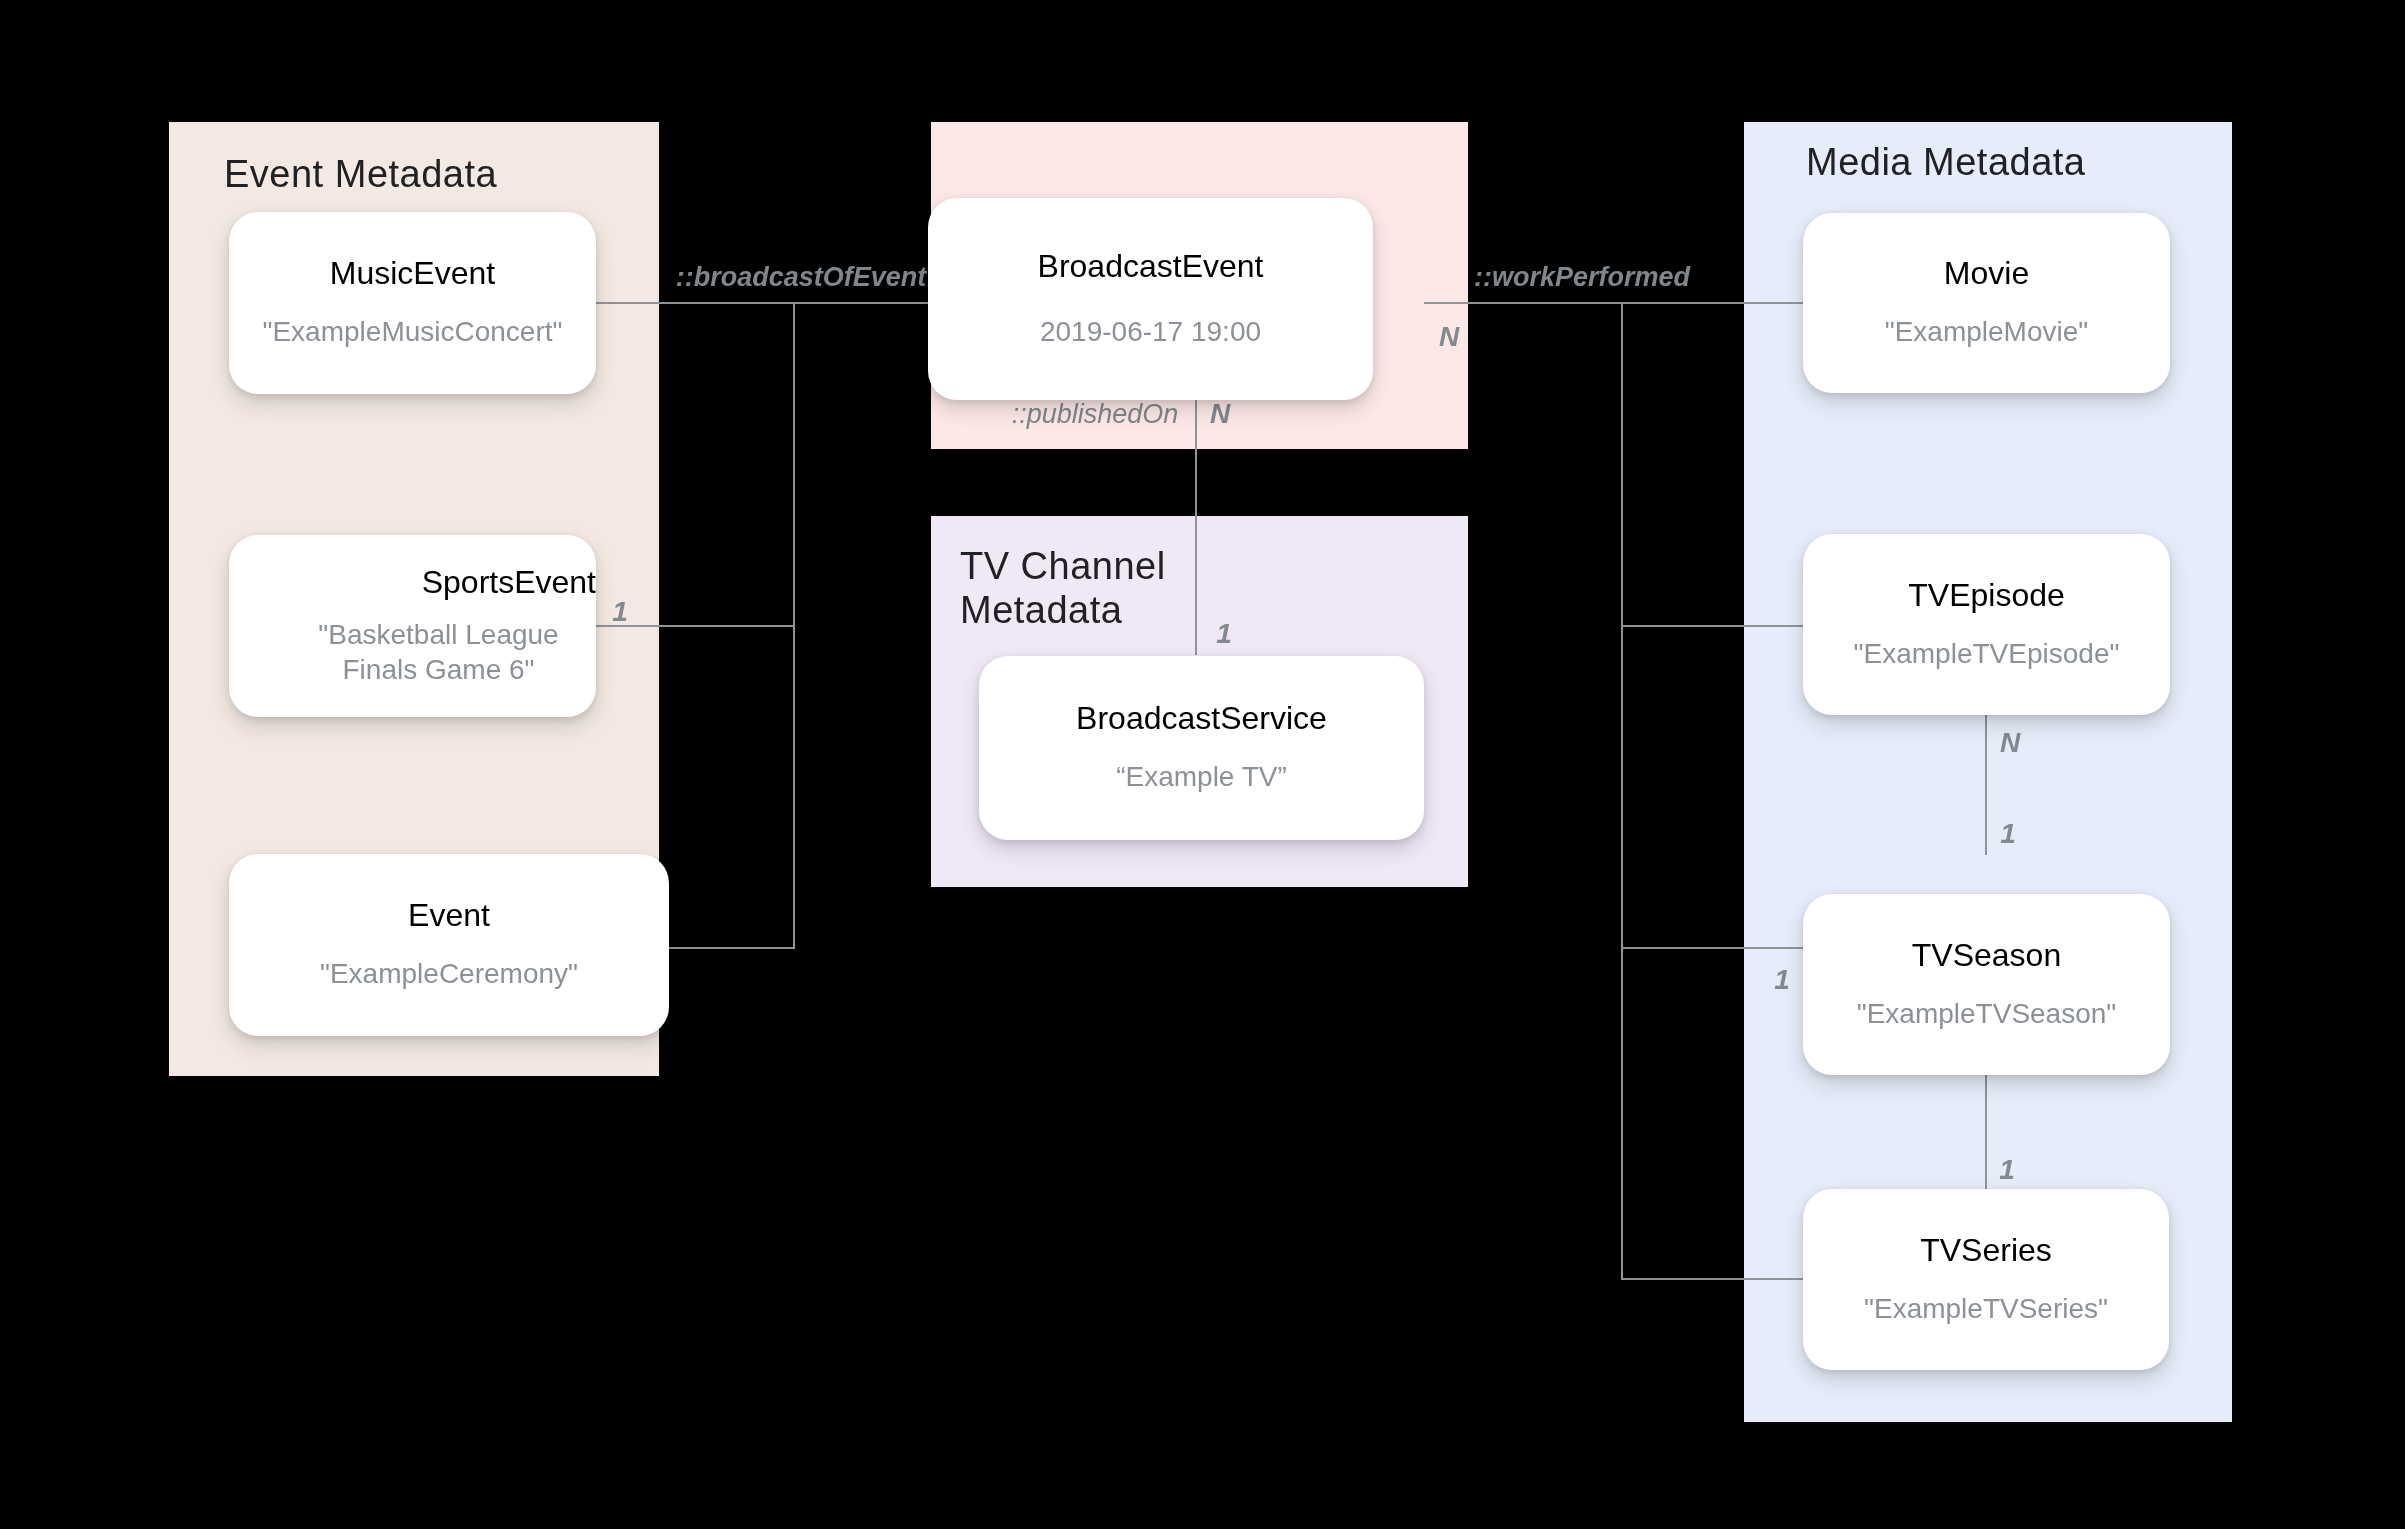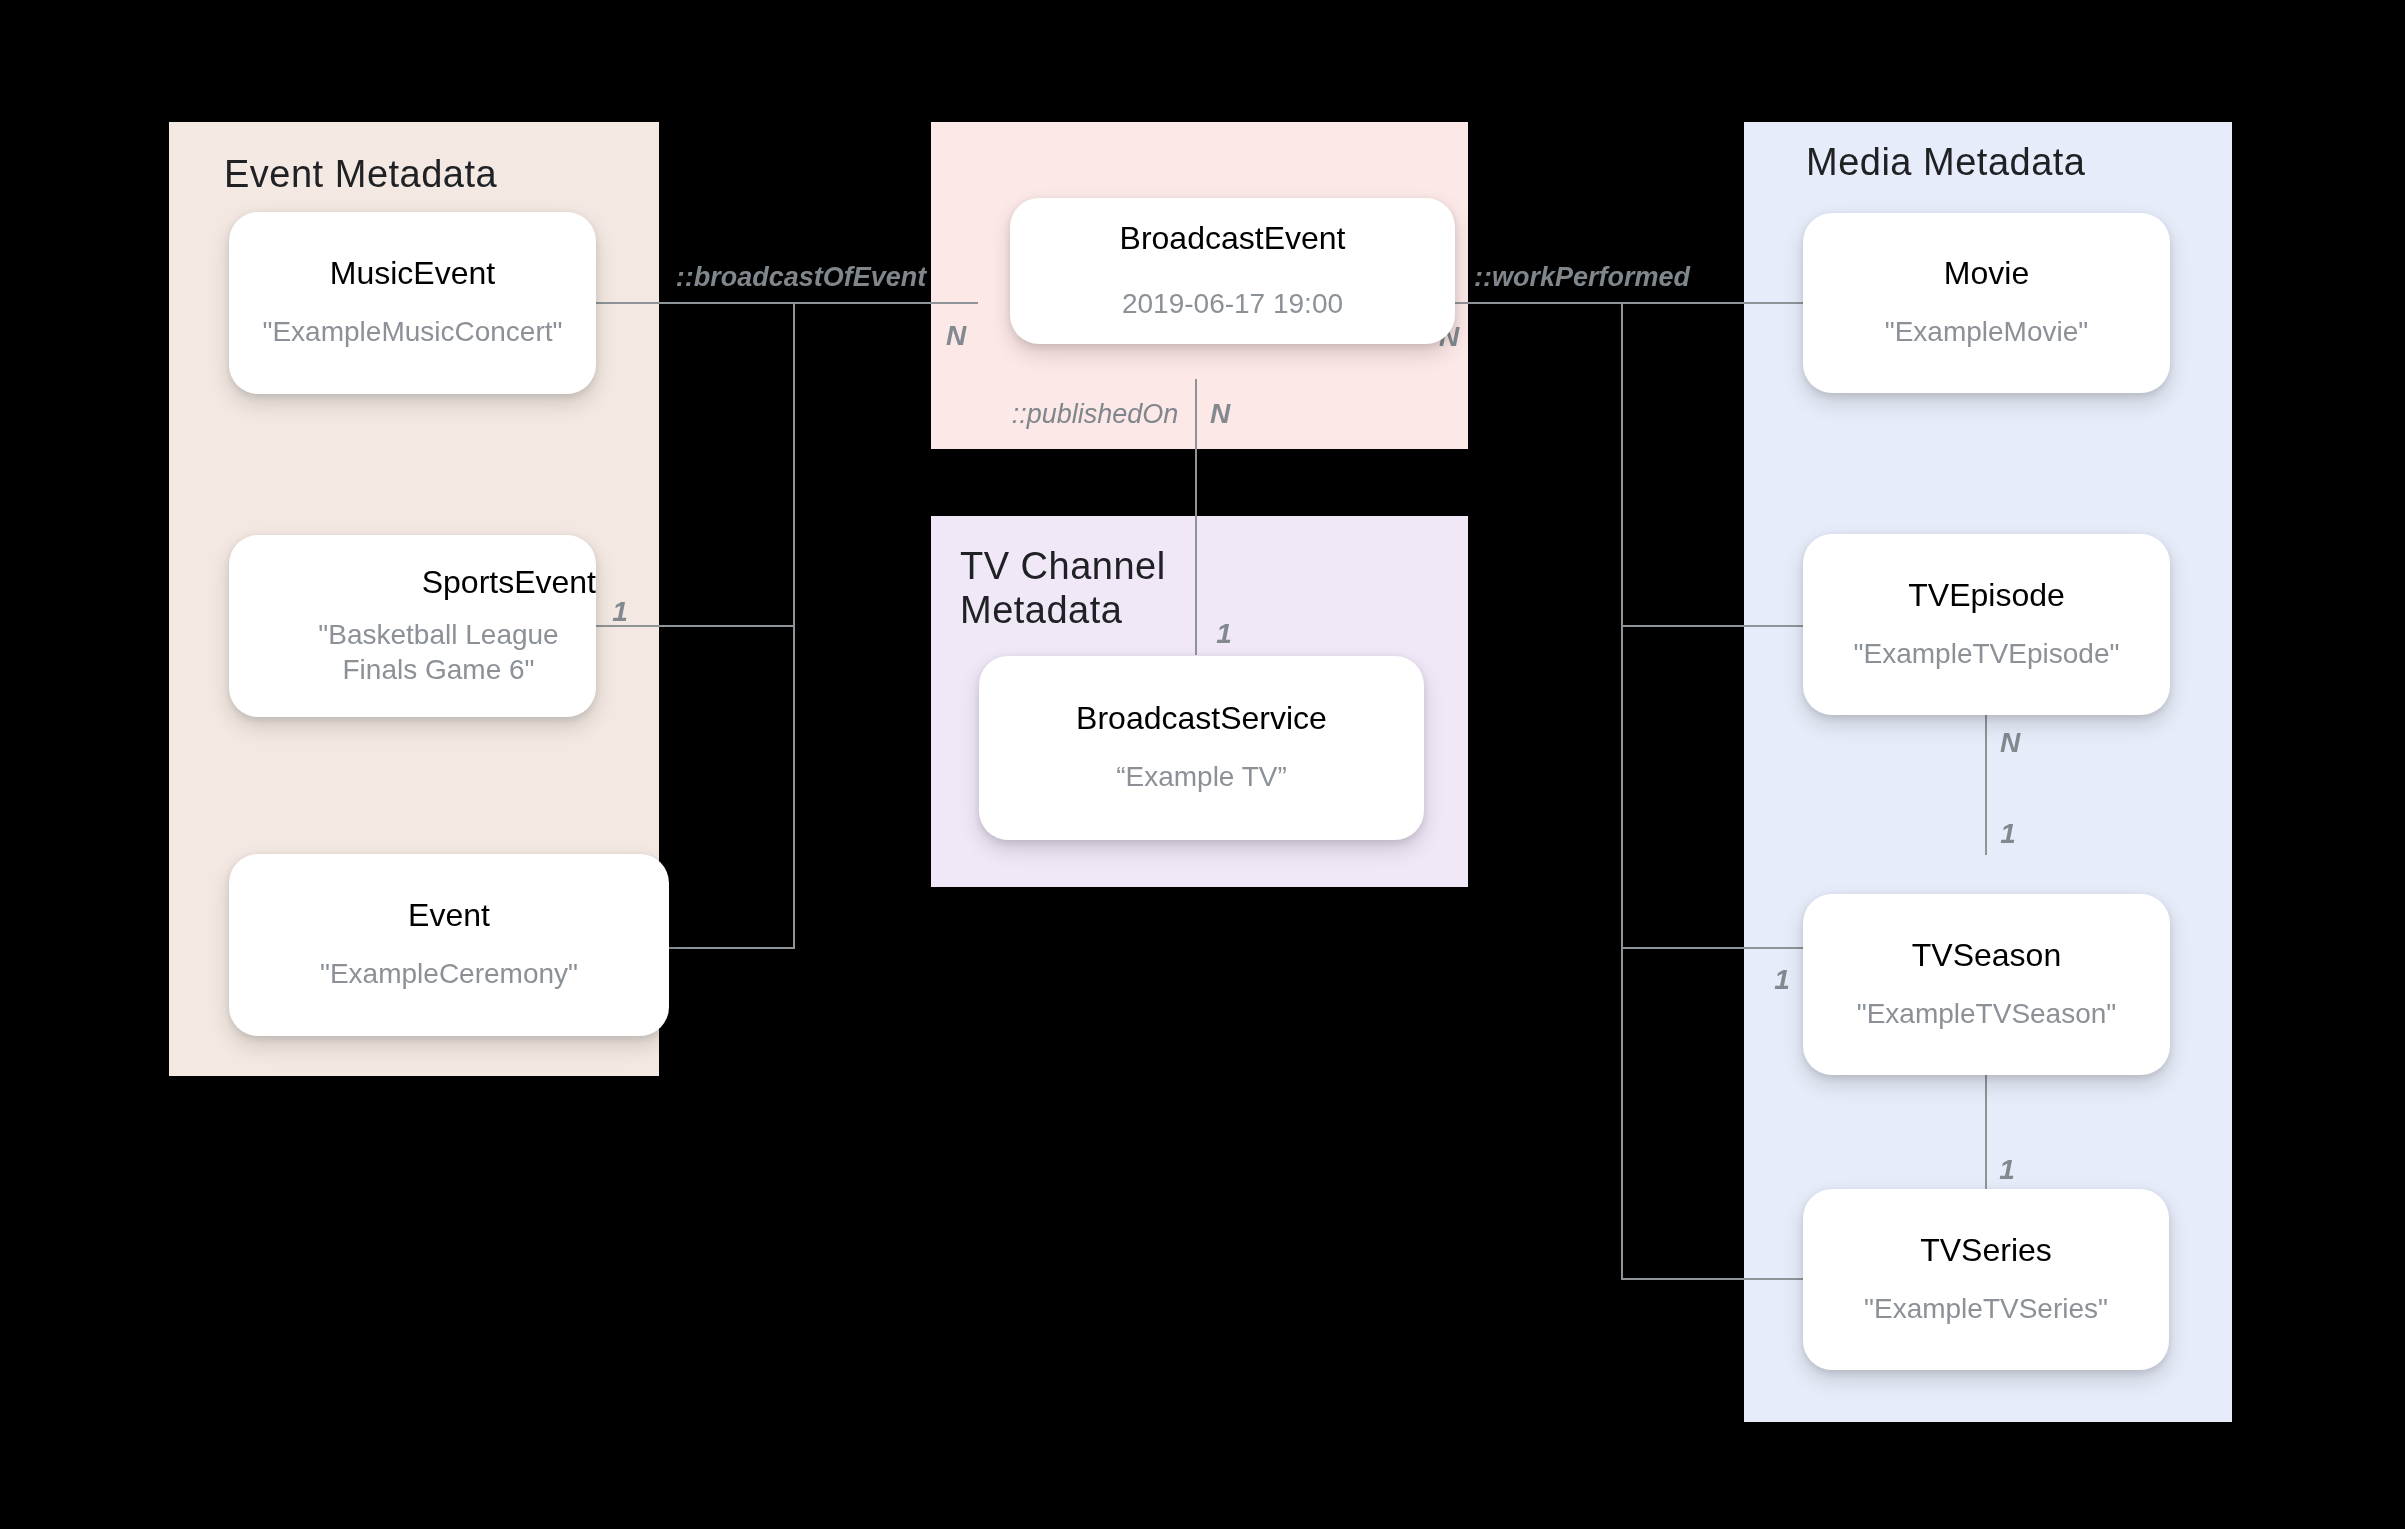--- a/index.html
+++ b/index.html
@@ -72,21 +72,21 @@
 
   
   #title-event{left:224px;top:141px;margin-top:12px;}
   #title-tvchannel{left:960px;top:545px;width:277px;}
   #title-media{left:1806px;top:141px;}
 
   
   #card-music-event{left:229px;top:212px;width:367px;height:182px;}
   #card-sports-event{left:229px;top:535px;width:367px;height:182px;gap:19px;align-items:flex-end;}
   #card-event{left:229px;top:854px;width:440px;height:182px;}
-  #card-broadcast-event{left:1010px;top:198px;width:445px;height:146px;gap:32px;}
+  #card-broadcast-event{left:928px;top:198px;width:445px;height:202px;gap:32px;}
   #card-broadcast-service{left:979px;top:656px;width:445px;height:184px;}
   #card-movie{left:1803px;top:213px;width:367px;height:180px;}
   #card-tv-episode{left:1803px;top:534px;width:367px;height:181px;}
   #card-tv-season{left:1803px;top:855px;width:367px;height:181px;margin-top:39px;}
   #card-tv-series{left:1803px;top:1189px;width:366px;height:181px;}
 
   
   #line-music-broadcast{left:596px;top:302px;width:382px;}
   #line-sports-stub{left:596px;top:625px;width:199px;}
   #line-event-stub{left:596px;top:947px;width:199px;}

